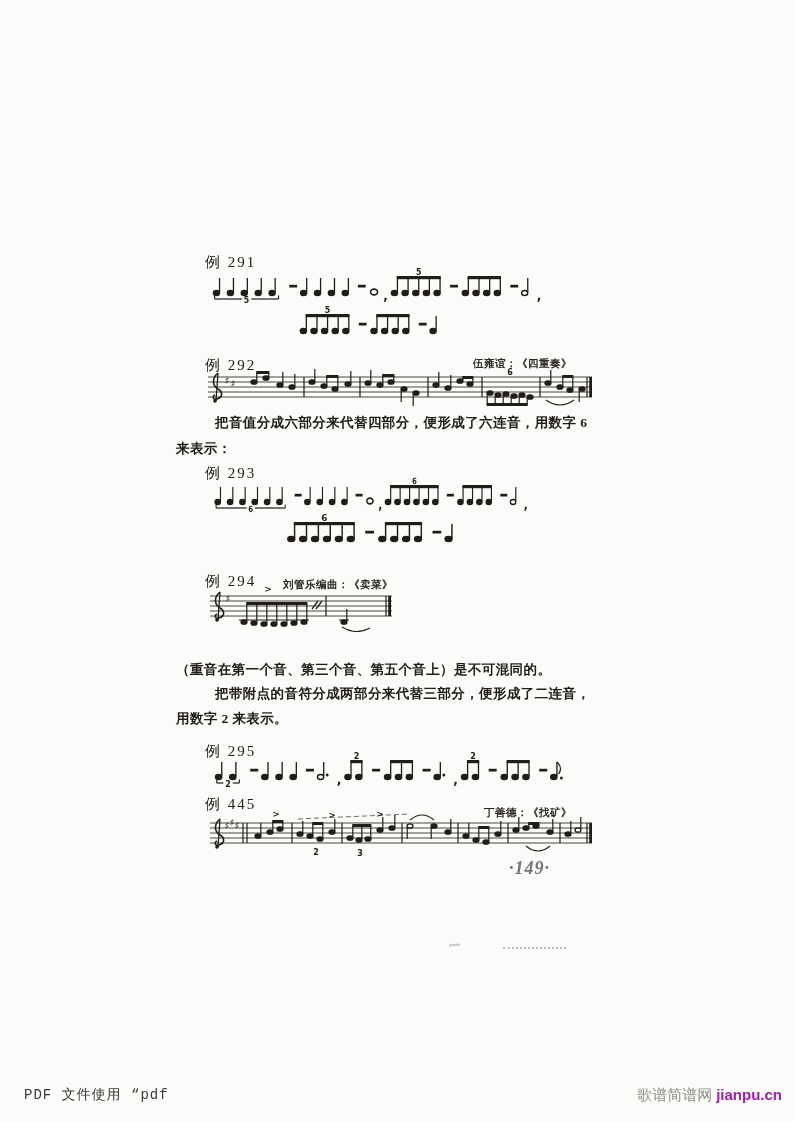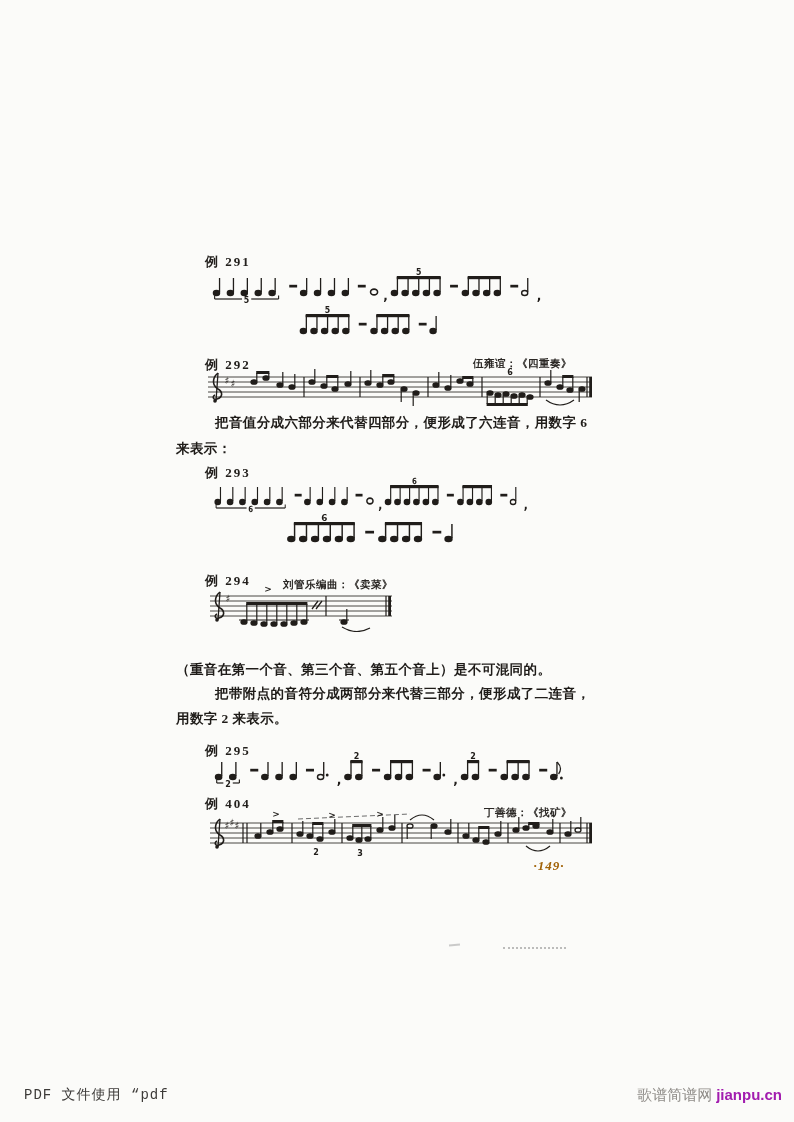--- a/index.html
+++ b/index.html
@@ -1,20 +1,20 @@
 <!DOCTYPE html>
 <html><head>
 <meta charset="utf-8">
 <style>
   html,body{margin:0;padding:0;}
   body{width:794px;height:1122px;background:#fbfbf9;overflow:hidden;
        font-family:"Liberation Serif", serif;}
   .page{position:relative;width:794px;height:1122px;background:#fbfbf9;}
 
-  .ex-label{position:absolute;font-size:13px;font-weight:700;color:#23201d;
+  .ex-label{position:absolute;font-size:15px;font-weight:400;color:#23201d;
             letter-spacing:2px;font-family:"Liberation Serif",serif;}
   .attr{position:absolute;font-size:10.5px;font-weight:700;color:#2a2724;
         font-family:"Liberation Serif",serif;letter-spacing:0.5px;}
   .para{position:absolute;margin:0;font-size:13.5px;font-weight:700;color:#1f1c19;
         letter-spacing:0.4px;font-family:"Liberation Serif",serif;white-space:nowrap;}
   svg.rhythm,svg.staffsvg{position:absolute;display:block;}
 
   #lb291{left:205px;top:253px;}
   #r291a{left:210px;top:268px;width:336px;height:38px;}
   #r291b{left:296px;top:306px;width:150px;height:38px;}
@@ -39,22 +39,22 @@
   #p3a{left:215px;top:685px;}
   #p3b{left:176px;top:710px;}
 
   #lb295{left:205px;top:742px;}
   #r295{left:212px;top:752px;width:356px;height:38px;}
 
   #lb296{left:205px;top:795px;}
   #at296{left:418px;top:806px;width:154px;text-align:right;}
   #s296{left:210px;top:810px;width:382px;height:50px;}
 
-  #pagenum{position:absolute;left:509px;top:858px;width:80px;text-align:center;
-           font-size:13px;font-weight:700;font-style:italic;color:#a16207;
+  #pagenum{position:absolute;left:509px;top:858px;width:80px;text-align:left;
+           font-size:18px;font-weight:700;font-style:italic;color:#737373;
            font-family:"Liberation Serif",serif;letter-spacing:1px;}
 
   #smudge1{position:absolute;left:449px;top:944px;width:11px;height:2px;
            background:#b5b5b5;opacity:.7;transform:rotate(-6deg);}
   #smudge2{position:absolute;left:503px;top:947px;width:63px;height:0;
            border-top:2px dotted #9b9b9b;opacity:.65;}
 
   #footer-left{position:absolute;left:24px;top:1086px;font-size:14px;color:#3c3a38;
                font-family:"Liberation Mono","Liberation Serif",monospace;letter-spacing:1px;}
   #footer-right{position:absolute;right:12px;top:1086px;font-size:15px;
@@ -434,21 +434,21 @@
       <ellipse cx="332.5" cy="25" rx="3.3" ry="2.5" fill="#201d1a" stroke="#201d1a" stroke-width="1.5"></ellipse>
       <line x1="335.7" y1="24" x2="335.7" y2="9" stroke="#201d1a" stroke-width="1.4"></line>
       <rect x="312" y="8" width="24.4" height="3.2" fill="#201d1a"></rect>
       <rect x="346.5" y="16.8" width="8.5" height="2.7" fill="#201d1a"></rect>
       <ellipse cx="362" cy="25" rx="3.3" ry="2.5" fill="#201d1a" stroke="#201d1a" stroke-width="1.5"></ellipse>
       <line x1="365.3" y1="24" x2="365.3" y2="10" stroke="#201d1a" stroke-width="1.4"></line>
       <path d="M365.3,10 C370,14 370,18 367,22" fill="none" stroke="#201d1a" stroke-width="1.3"></path>
       <circle cx="370" cy="26" r="1.5" fill="#201d1a"></circle>
     </svg>
 
-  <div class="ex-label" id="lb296">例 404</div>
+  <div class="ex-label" id="lb296">例 445</div>
   <div class="attr" id="at296">丁善德：《找矿》</div>
   <svg class="staffsvg" id="s296" viewBox="0 0 382 50">
       <line x1="0" y1="13" x2="382" y2="13" stroke="#201d1a" stroke-width="0.9" opacity="0.9"></line>
       <line x1="0" y1="18" x2="382" y2="18" stroke="#201d1a" stroke-width="0.9" opacity="0.9"></line>
       <line x1="0" y1="23" x2="382" y2="23" stroke="#201d1a" stroke-width="0.9" opacity="0.9"></line>
       <line x1="0" y1="28" x2="382" y2="28" stroke="#201d1a" stroke-width="0.9" opacity="0.9"></line>
       <line x1="0" y1="33" x2="382" y2="33" stroke="#201d1a" stroke-width="0.9" opacity="0.9"></line>
       <line x1="88" y1="9" x2="200" y2="4" stroke="#6b6b6b" stroke-width="1" stroke-dasharray="5,3"></line>
       <path d="M10 9 C4 14 4 21 10 25 C15 28 15 33 9 35 C5 36.5 4 32 7 31" fill="none" stroke="#201d1a" stroke-width="1.6"></path>
       <line x1="10" y1="9" x2="8" y2="37" stroke="#201d1a" stroke-width="1.3"></line>

